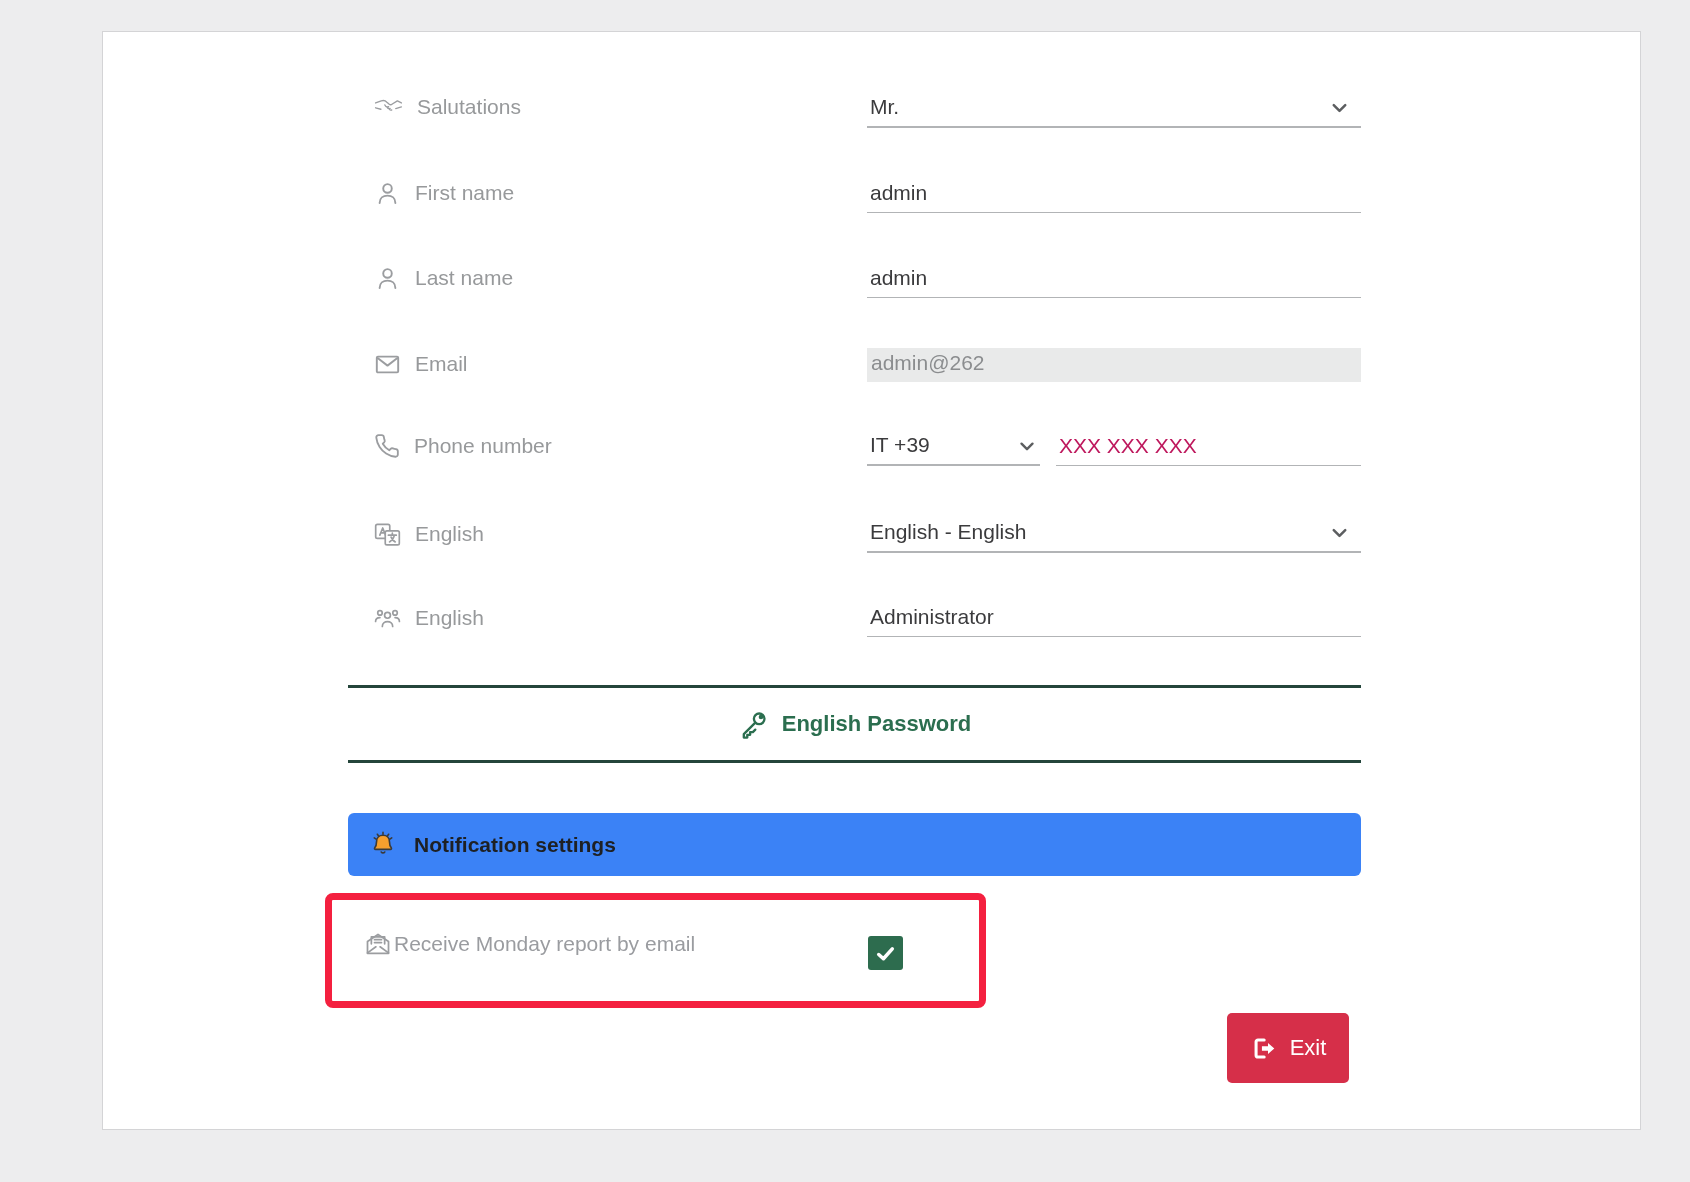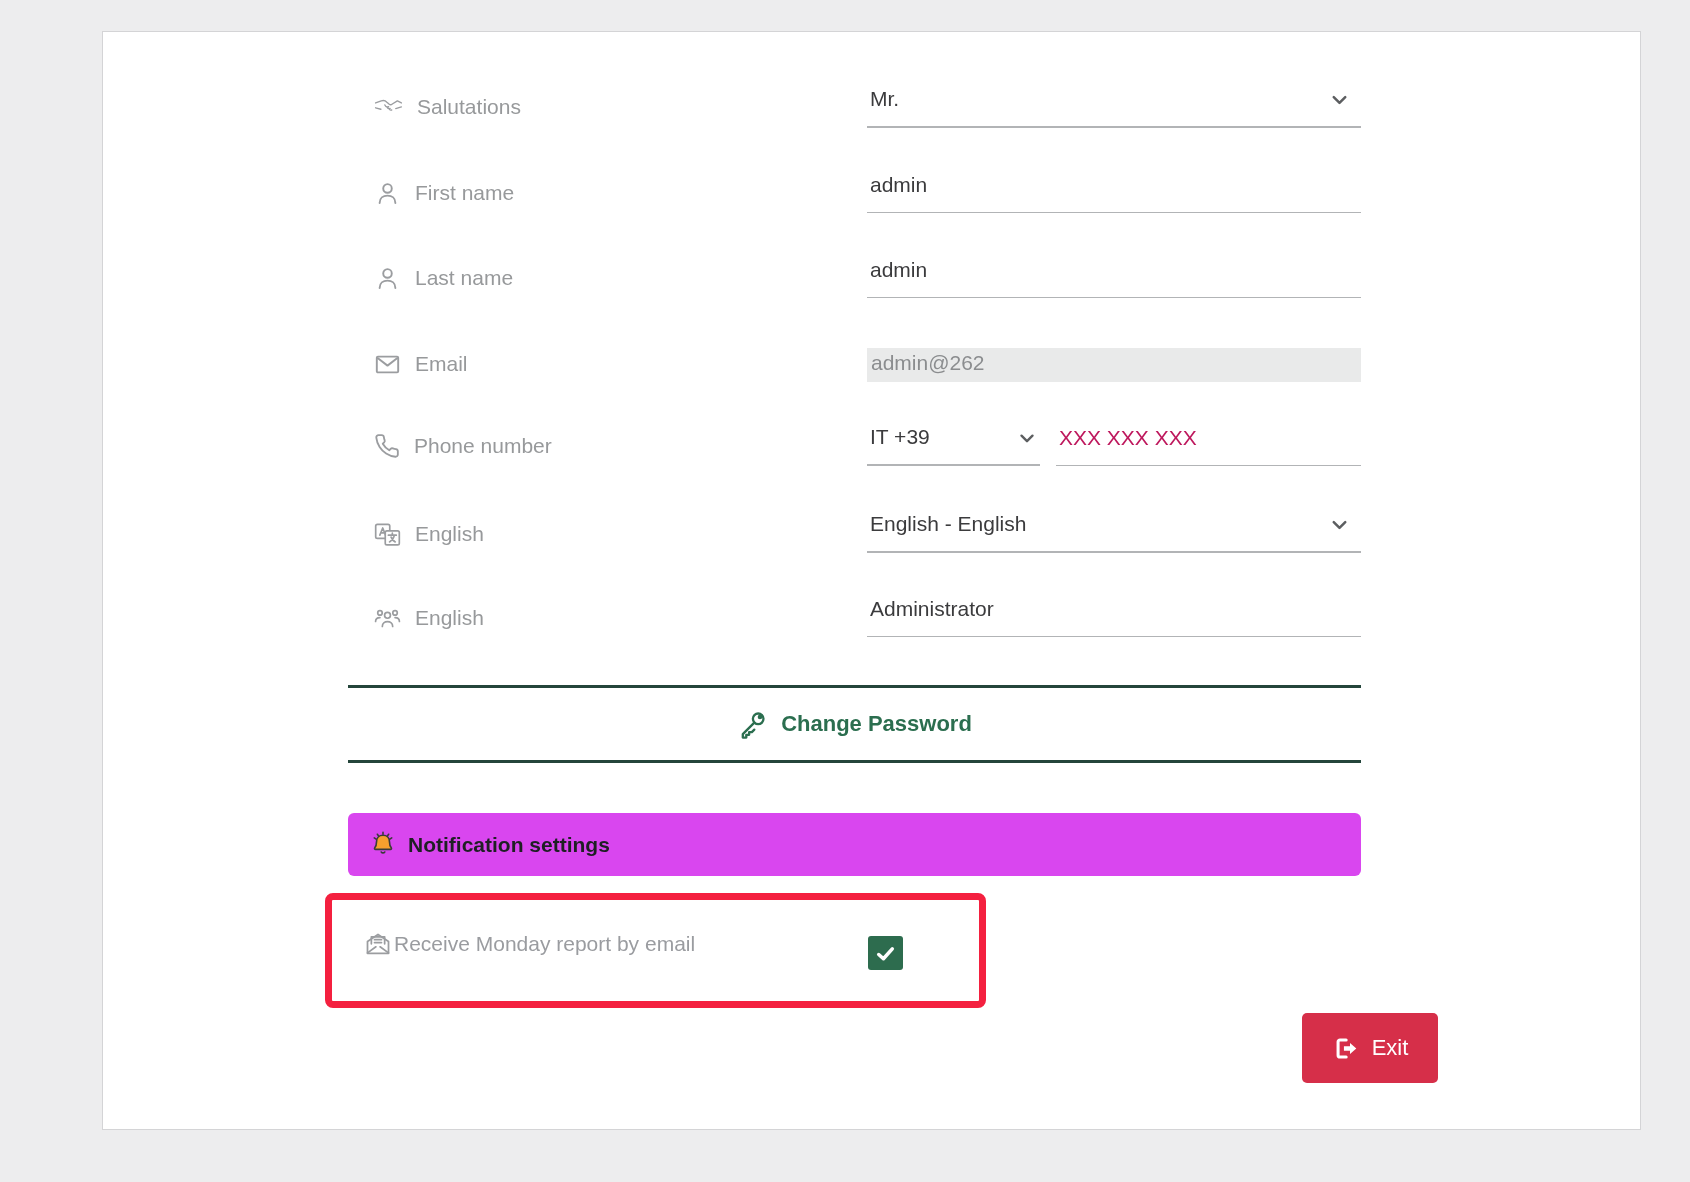--- a/index.html
+++ b/index.html
@@ -24,21 +24,21 @@
     display: flex; align-items: center; gap: 14px;
     color: #97999b; font-size: 21px;
   }
   .lbl svg { flex: 0 0 auto; }
   
   .field {
     position: absolute;
     left: 764px; width: 494px; height: 40px;
     display: flex; align-items: flex-end;
     font-size: 21px; color: #3b3b3d;
-    padding: 0 0 15px 3px;
+    padding: 0 0 7px 3px;
   }
   .underline-thin  { border-bottom: 1.5px solid #b2b4b6; }
   .underline-select{ border-bottom: 2px solid #b2b4b6; }
   .select { justify-content: space-between; align-items: flex-end; cursor: pointer; }
   .select .chev { margin: 0 10px 0 0; }
   .email-box {
     align-items: center;
     background: #e9eaea;
     color: #8b8d8f;
     height: 34px;
@@ -51,22 +51,22 @@
     background: #24453b;
   }
   .change-pass {
     position: absolute; left: 245px; top: 667px; width: 1013px; height: 50px;
     display: flex; align-items: center; justify-content: center; gap: 13px;
     color: #2b6e4f; font-size: 22px; font-weight: bold; cursor: pointer;
   }
   
   .notif-bar {
     position: absolute; left: 245px; top: 781px; width: 1013px; height: 63px;
-    background: #d946ef; border-radius: 6px;
-    display: flex; align-items: center; gap: 10px; padding-left: 20px;
+    background: #3b82f6; border-radius: 6px;
+    display: flex; align-items: center; gap: 16px; padding-left: 20px;
     color: #1e2023; font-size: 21px; font-weight: bold;
   }
   .monday-row {
     position: absolute; left: 261px; top: 889px; height: 46px;
     display: flex; align-items: center; gap: 2px;
     color: #9a9ca0; font-size: 21px;
   }
   .checkbox {
     position: absolute; left: 765px; top: 904px;
     width: 35px; height: 34px;
@@ -74,22 +74,22 @@
     display: flex; align-items: center; justify-content: center;
     cursor: pointer;
   }
   .annotation {
     position: absolute; left: 222px; top: 861px; width: 661px; height: 115px;
     border: 7px solid #f4203f; border-radius: 8px;
     pointer-events: none; z-index: 5;
   }
   
   .exit-btn {
-    position: absolute; left: 1199px; top: 981px;
-    width: 136px; height: 70px;
+    position: absolute; left: 1124px; top: 981px;
+    width: 122px; height: 70px;
     background: #d62f49; border: none; border-radius: 5px;
     display: flex; align-items: center; justify-content: center; gap: 13px;
     color: #ffffff; font-size: 22px; cursor: pointer;
     font-family: "Liberation Sans", sans-serif;
   }
   svg.gicon { stroke: #9b9da0; fill: none; stroke-width: 1.7; stroke-linecap: round; stroke-linejoin: round; }
 </style>
 </head>
 <body>
 
@@ -198,21 +198,21 @@
   </div>
 
   <div class="sep" style="top:653px"></div>
 
   <div class="change-pass">
     <svg width="31" height="31" viewBox="0 0 24 24" fill="none" stroke="#2b6e4f" stroke-width="1.8" stroke-linecap="round" stroke-linejoin="round">
       <circle cx="16.4" cy="7.6" r="4.1"></circle>
       <circle cx="17.8" cy="6.2" r="0.9"></circle>
       <path d="M13.4 10.6 L4.5 19.5 v2.6 h2.7 v-2.1 h2.2 v-2.1 h2.1 l1.9-1.9"></path>
     </svg>
-    <span>Change Password</span>
+    <span>English Password</span>
   </div>
 
   <div class="sep" style="top:728px"></div>
 
   <div class="notif-bar">
     <svg width="30" height="30" viewBox="0 0 24 24" fill="none" stroke="#3a3a3a" stroke-width="1.3" stroke-linecap="round">
       <path d="M12 4.2 c-3.1 0-5.2 2.3-5.2 5.4 0 2.2-.55 3.6-1.4 4.6-.4.5-.05 1.3.6 1.3 h12 c.65 0 1-.8.6-1.3-.85-1-1.4-2.4-1.4-4.6 0-3.1-2.1-5.4-5.2-5.4z" fill="#f6a02e"></path>
       <path d="M10.6 17.6 a1.7 1.7 0 0 0 2.8 0"></path>
       <path d="M5 6.3 l1.5 1 M19 6.3 l-1.5 1 M7.5 3.4 l.9 1.3 M16.5 3.4 l-.9 1.3 M12 1.9 v1.4"></path>
     </svg>

